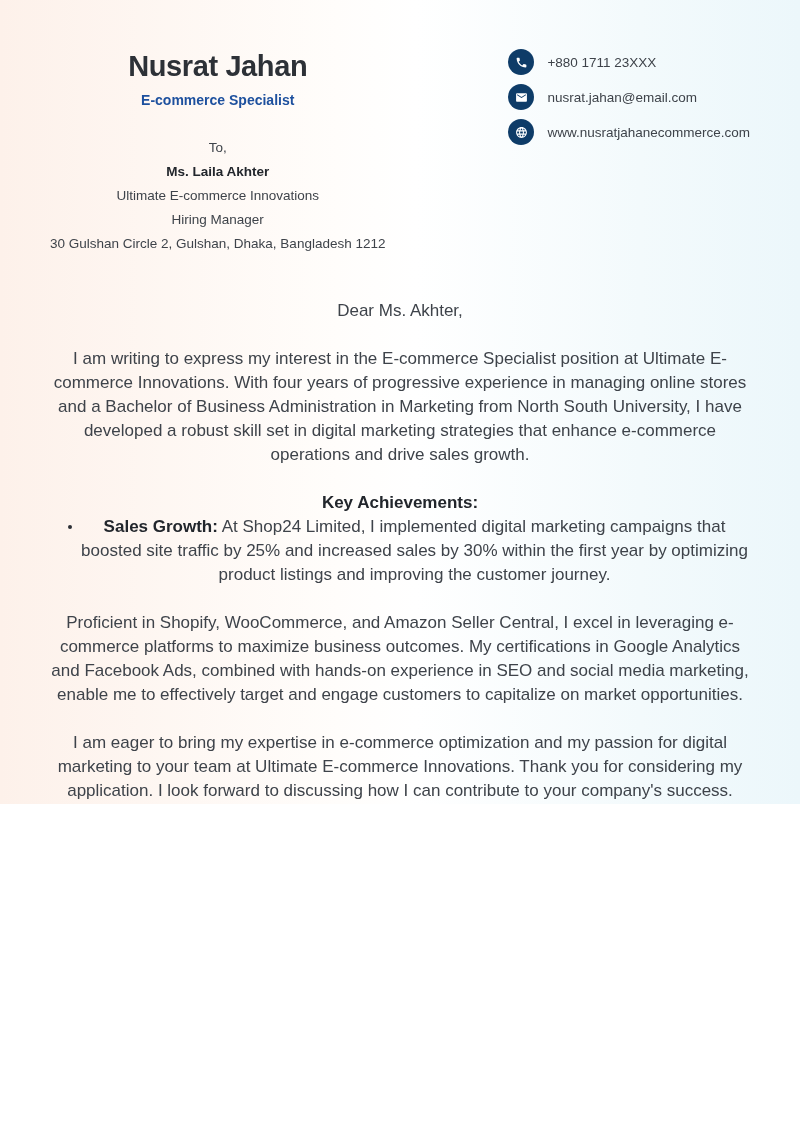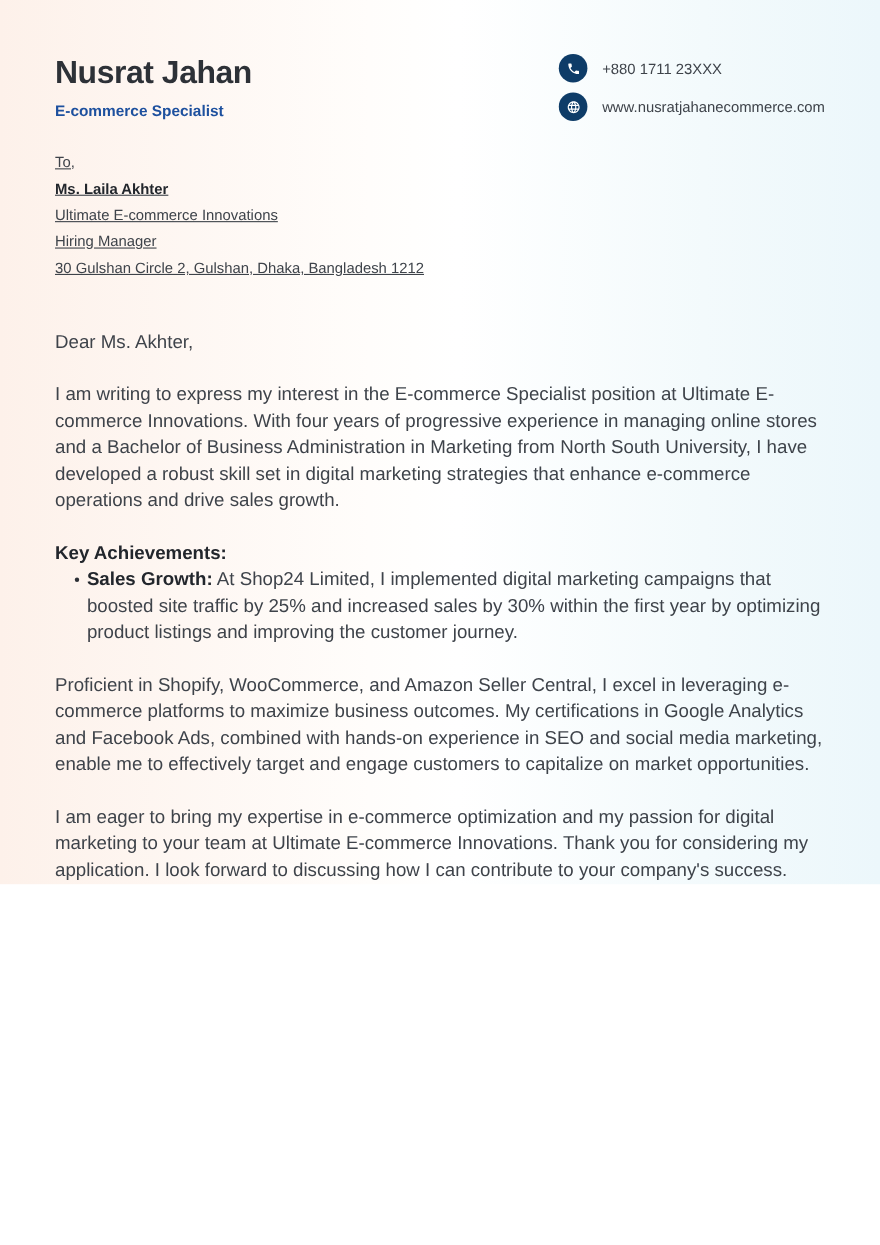--- a/index.html
+++ b/index.html
@@ -5,37 +5,38 @@
   html, body { margin: 0; padding: 0; }
   .page {
     width: 800px;
     height: 804px;
     box-sizing: border-box;
     padding: 48px 50px;
     background: linear-gradient(90deg, #fdf1ea 0%, #fffdfb 42%, #ffffff 52%, #f3fafc 80%, #ecf7fb 100%);
     font-family: "Liberation Sans", sans-serif;
     color: #3e434a;
     overflow: hidden;
+    text-align: center;
   }
 
   
   .header { display: flex; justify-content: space-between; align-items: flex-start; }
   .person-name {
     margin: 2px 0 9px 0;
     font-size: 29px;
     font-weight: 700;
     letter-spacing: -0.4px;
     color: #2d3137;
   }
   .job-title {
     font-size: 14px;
     font-weight: 600;
     color: #1d509e;
   }
-  .recipient { margin-top: 28px; font-size: 13.5px; line-height: 24px; text-decoration: underline; }
+  .recipient { margin-top: 28px; font-size: 13.5px; line-height: 24px; }
   .recipient .bold { font-weight: 700; color: #22262c; }
 
   .contacts { display: flex; flex-direction: column; gap: 9px; padding-top: 1px; }
   .contact-row { display: flex; align-items: center; gap: 13px; font-size: 13.5px; color: #3e434a; }
   .cicon {
     width: 26px; height: 26px; border-radius: 50%;
     background: #0e3c68;
     display: flex; align-items: center; justify-content: center;
     flex: 0 0 auto;
   }
@@ -84,20 +85,28 @@
         <span class="cicon">
           <svg viewBox="0 0 24 24">
               <path d="M6.62 10.79c1.44 2.83 3.76 5.14 6.59 6.59l2.2-2.2c.27-.27.67-.36 1.02-.24 1.12.37 2.33.57 3.57.57.55 0 1 .45 1 1V20c0 .55-.45 1-1 1-9.39 0-17-7.61-17-17 0-.55.45-1 1-1h3.5c.55 0 1 .45 1 1 0 1.25.2 2.45.57 3.57.11.35.03.74-.25 1.02l-2.2 2.2z"></path>
             </svg>
         </span>
         <span>+880 1711 23XXX</span>
       </div>
       <div class="contact-row">
         <span class="cicon">
           <svg viewBox="0 0 24 24">
+              <path d="M20 4H4c-1.1 0-1.99.9-1.99 2L2 18c0 1.1.9 2 2 2h16c1.1 0 2-.9 2-2V6c0-1.1-.9-2-2-2zm0 4l-8 5-8-5V6l8 5 8-5v2z"></path>
+            </svg>
+        </span>
+        <span>nusrat.jahan@email.com</span>
+      </div>
+      <div class="contact-row">
+        <span class="cicon">
+          <svg viewBox="0 0 24 24">
               <path d="M11.99 2C6.47 2 2 6.48 2 12s4.47 10 9.99 10C17.52 22 22 17.52 22 12S17.52 2 11.99 2zm6.93 6h-2.95c-.32-1.25-.78-2.45-1.38-3.56 1.84.63 3.37 1.91 4.33 3.56zM12 4.04c.83 1.2 1.48 2.53 1.91 3.96h-3.82c.43-1.43 1.08-2.76 1.91-3.96zM4.26 14C4.1 13.36 4 12.69 4 12s.1-1.36.26-2h3.38c-.08.66-.14 1.32-.14 2 0 .68.06 1.34.14 2H4.26zm.82 2h2.95c.32 1.25.78 2.45 1.38 3.56-1.84-.63-3.37-1.9-4.33-3.56zm2.95-8H5.08c.96-1.66 2.49-2.93 4.33-3.56C8.81 5.55 8.35 6.75 8.03 8zM12 19.96c-.83-1.2-1.48-2.53-1.91-3.96h3.82c-.43 1.43-1.08 2.76-1.91 3.96zM14.34 14H9.66c-.09-.66-.16-1.32-.16-2 0-.68.07-1.35.16-2h4.68c.09.65.16 1.32.16 2 0 .68-.07 1.34-.16 2zm.25 5.56c.6-1.11 1.06-2.31 1.38-3.56h2.95c-.96 1.65-2.49 2.93-4.33 3.56zM16.36 14c.08-.66.14-1.32.14-2 0-.68-.06-1.34-.14-2h3.38c.16.64.26 1.31.26 2s-.1 1.36-.26 2h-3.38z"></path>
             </svg>
         </span>
         <span>www.nusratjahanecommerce.com</span>
       </div>
     </div>
   </div>
 
   <div class="letter">
     <p class="salutation">Dear Ms. Akhter,</p>

